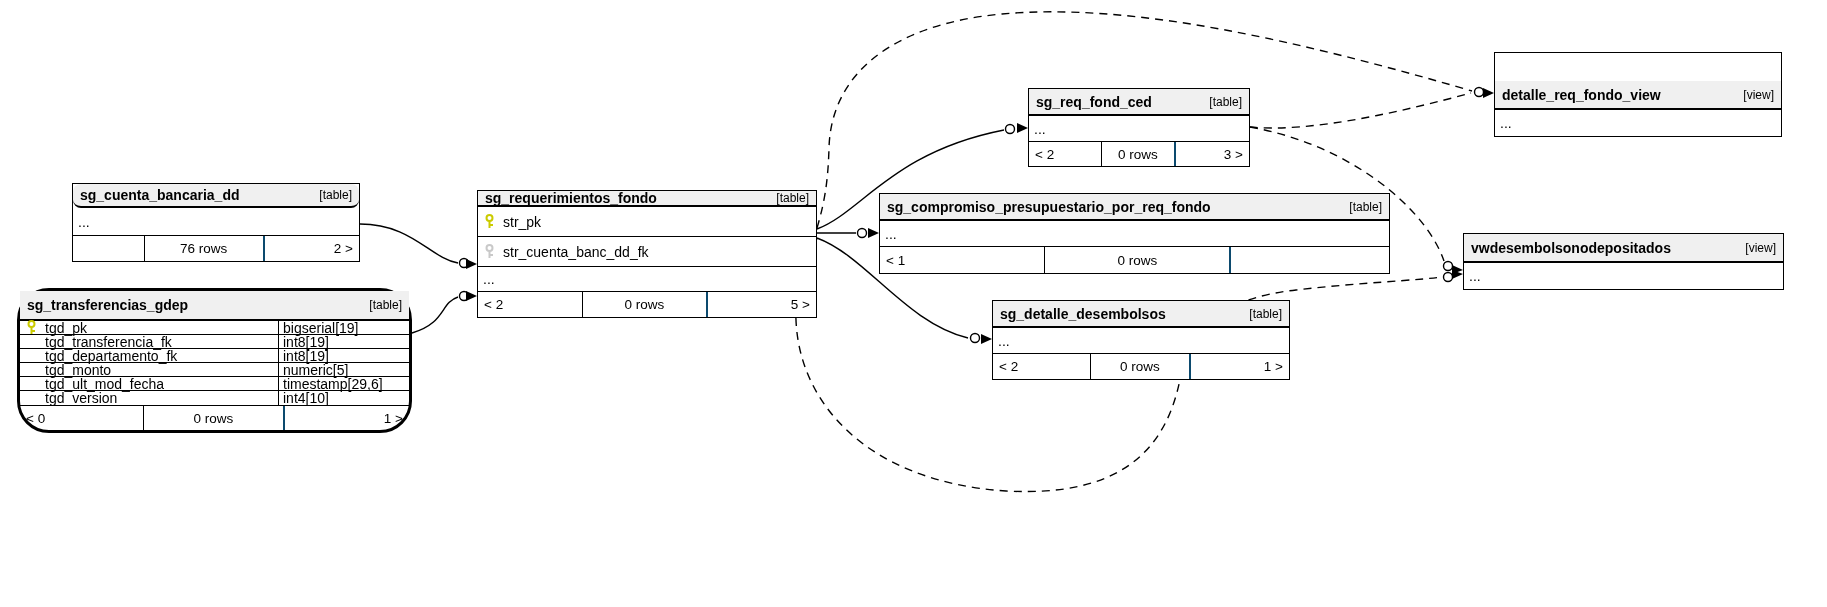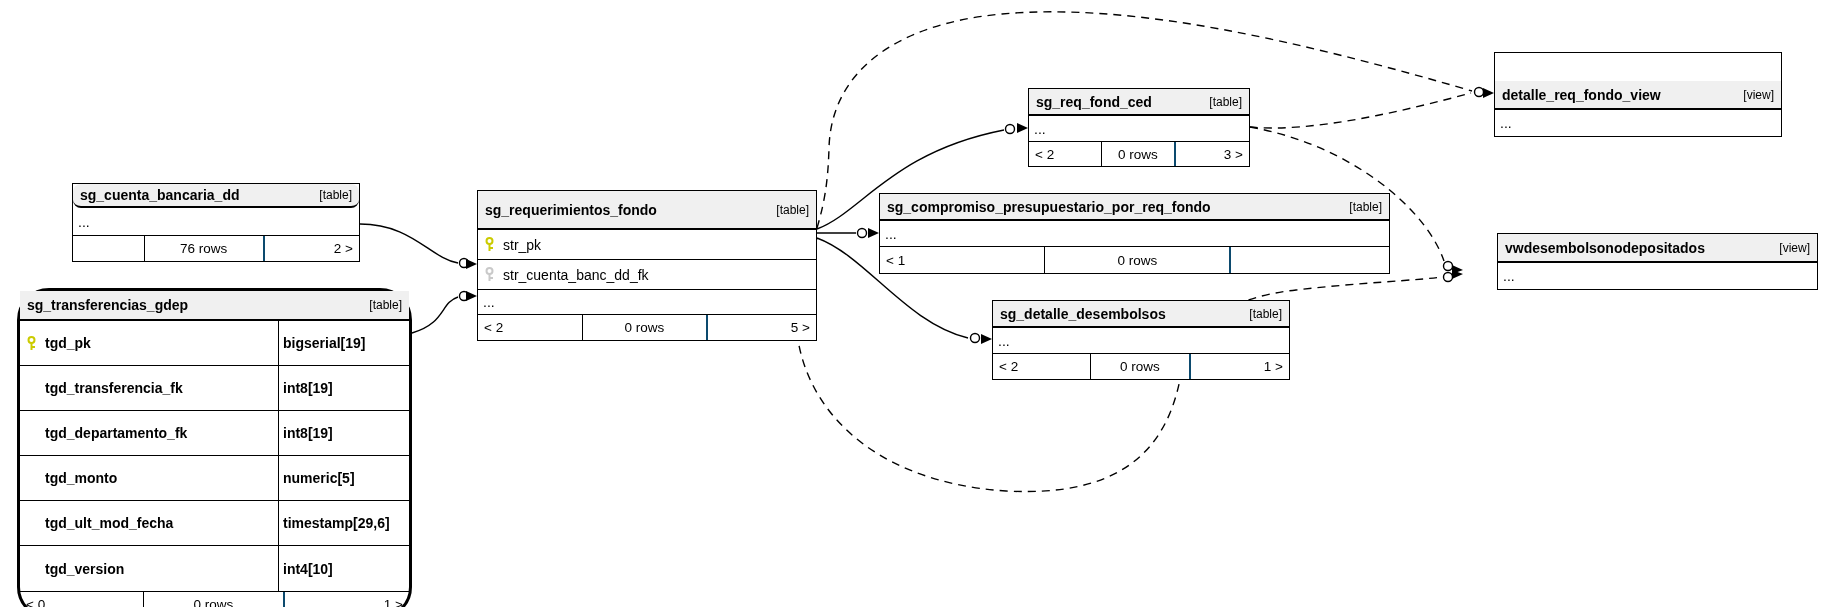--- a/index.html
+++ b/index.html
@@ -45,45 +45,45 @@
 
   
   .t0{left:72px;top:183px;width:288px;}
   .t0 .tbl-header{height:24px;border-radius:8px;}
   .t0 .tbl-row{height:27px;}
   .t0 .tbl-footer{height:26px;}
   .t0 .fl{width:25%;} .t0 .fc{width:42%;}
 
   .t1{left:17px;top:288px;width:395px;border-width:3px;border-radius:32px;}
   .t1 .tbl-header{height:30px;}
-  .t1 .tbl-row{height:45px;font-weight:bold;}
+  .t1 .tbl-row{height:14px;}
   .t1 .fl{width:32%;} .t1 .fc{width:36%;}
 
   .t2{left:477px;top:190px;width:340px;}
-  .t2 .tbl-header{height:39px;}
+  .t2 .tbl-header{height:16px;}
   .t2 .col-row{height:30px;}
   .t2 .ellipsis-row{height:24px;}
   .t2 .tbl-footer{height:26px;}
 
   .t3{left:1028px;top:88px;width:222px;}
   .t3 .fl{width:33%;} .t3 .fc{width:34%;}
 
   .t4{left:879px;top:193px;width:511px;}
   .t4 .tbl-footer{height:27px;}
   .t4 .fl{width:32.5%;} .t4 .fc{width:36.5%;}
 
   .t5{left:992px;top:300px;width:298px;}
   .t5 .tbl-footer{height:26px;}
   .t5 .fl{width:33%;} .t5 .fc{width:34%;}
 
   .t6{left:1494px;top:52px;width:288px;}
   .t6 .tbl-header{height:29px;margin-top:28px;}
   .t6 .tbl-row{height:26px;}
 
-  .t7{left:1463px;top:233px;width:321px;margin-left:34px;}
+  .t7{left:1463px;top:233px;width:321px;}
   .t7 .tbl-header{height:29px;}
   .t7 .tbl-row{height:26px;}
 
   .gen-note{
     position:absolute;left:18px;top:576px;font-size:13.5px;z-index:2;margin-top:40px;
   }
 </style>
 </head>
 <body>
 

